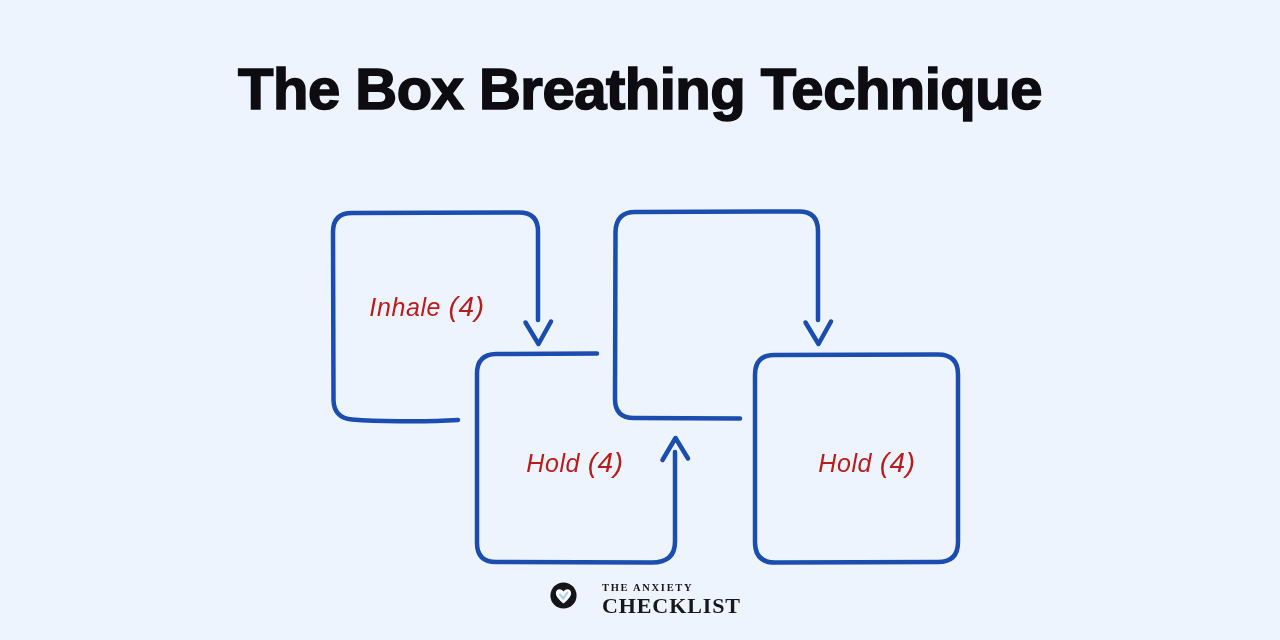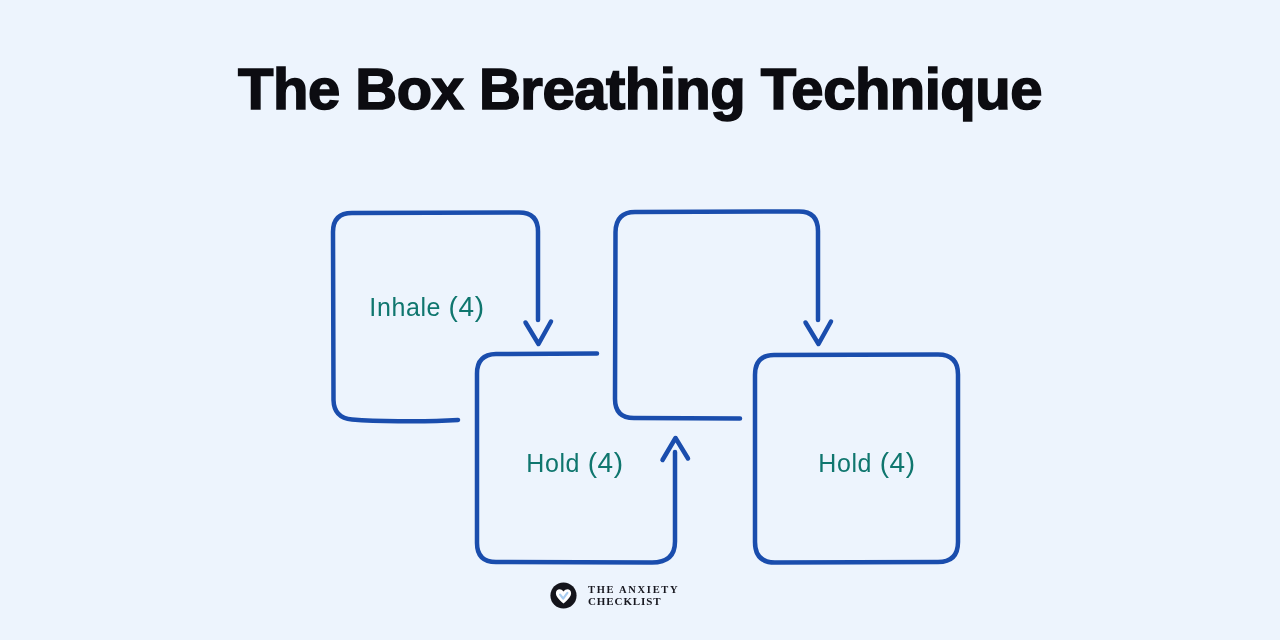--- a/index.html
+++ b/index.html
@@ -44,37 +44,38 @@
     stroke-width: 4.5;
     stroke-linecap: round;
     stroke-linejoin: round;
   }
   .step-label {
     position: absolute;
     transform: translate(-50%, -50%);
     font-size: 25px;
     font-weight: 500;
     letter-spacing: 0.6px;
-    color: #0f766e;
+    color: #b91c1c;
     white-space: nowrap;
+    font-style: italic;
   }
   .step-label .count {
     font-size: 1.12em;
     font-weight: 400;
   }
   .label-inhale { left: 427px; top: 307px; }
   .label-hold-1 { left: 575px; top: 463px; }
   .label-exhale { left: 716px; top: 307px; }
   .label-hold-2 { left: 867px; top: 463px; }
   .logo {
     position: absolute;
     left: 550px;
     top: 582px;
     display: flex;
-    gap: 11px;
+    gap: 25px;
   }
   .logo-icon {
     width: 27px;
     height: 27px;
     flex: 0 0 auto;
   }
   .logo-text {
     display: flex;
     flex-direction: column;
     justify-content: center;
@@ -82,21 +83,21 @@
     font-family: "Liberation Serif", serif;
   }
   .logo-line1 {
     font-size: 10.5px;
     font-weight: 600;
     letter-spacing: 1.7px;
     line-height: 1.1;
     white-space: nowrap;
   }
   .logo-line2 {
-    font-size: 11px;
+    font-size: 22px;
     font-weight: 800;
     letter-spacing: 0.9px;
     line-height: 1.05;
     white-space: nowrap;
   }
 </style>
 </head>
 <body>
 
 <div class="canvas">

